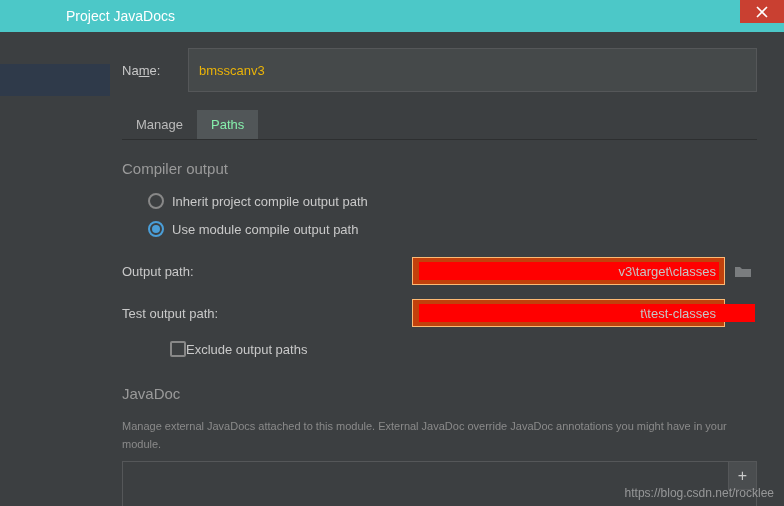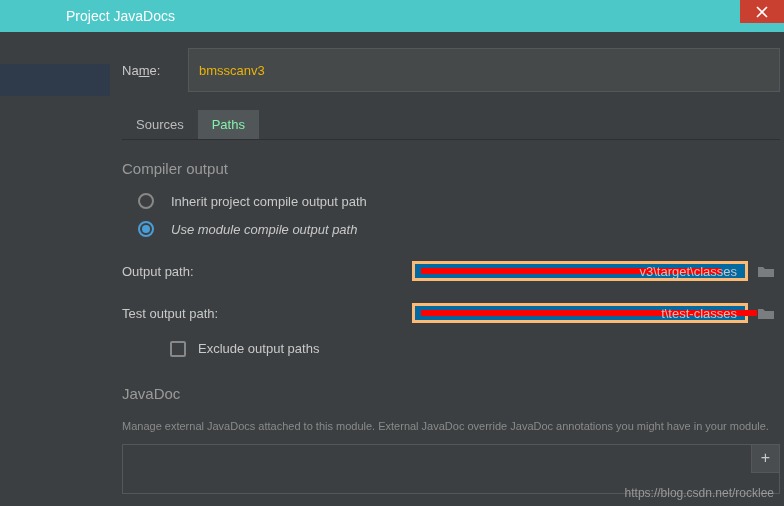--- a/index.html
+++ b/index.html
@@ -6,49 +6,49 @@
 body { width: 784px; height: 506px; background: #3c3f41; color: #bbbbbb; overflow: hidden; position: relative; }
 
 .titlebar { height: 32px; background: #4cc8c8; display: flex; align-items: center; padding-left: 66px; position: relative; }
 .titlebar-title { color: #ffffff; font-size: 14px; }
 .close-btn { position: absolute; right: 0; top: 0; width: 44px; height: 23px; background: #c94031; display: flex; align-items: center; justify-content: center; cursor: pointer; }
 .close-btn svg { width: 12px; height: 12px; }
 
 .main { display: flex; height: calc(100% - 32px); }
 .sidebar { width: 110px; background: #3c3f41; }
 .sidebar-sel { margin-top: 32px; height: 32px; background: #2f3a4a; }
-.content { flex: 1; background: #3c3f41; padding: 12px 4px 0 12px; position: relative; }
+.content { flex: 1; background: #3c3f41; padding: 12px 27px 0 12px; position: relative; }
 
 .name-row { display: flex; align-items: center; margin-bottom: 18px; margin-top: 4px; }
 .name-label { width: 66px; color: #c9c9c9; font-size: 13px; }
 .name-input { flex: 1; height: 44px; background: #45494a; border: 1px solid #555759; color: #eab308; padding: 0 10px; font-size: 13px; }
 
 .tabs { display: flex; border-bottom: 1px solid #2d2f30; margin-bottom: 20px; }
 .tab { padding: 7px 14px; font-size: 13px; color: #bbbbbb; cursor: pointer; }
 .tab.active { background: #515658; color: #86efac; text-align: center; }
 
 .section-title { color: #9a9a9a; font-size: 15px; margin-bottom: 16px; }
 
-.radio-row { display: flex; align-items: center; margin-left: 16px; margin-bottom: 12px; gap: 17px; }
+.radio-row { display: flex; align-items: center; margin-left: 26px; margin-bottom: 12px; gap: 8px; }
 .radio { width: 16px; height: 16px; border: 2px solid #888; border-radius: 50%; display: flex; align-items: center; justify-content: center; flex-shrink: 0; }
 .radio.checked { border-color: #4a9ed8; }
 .radio.checked::after { content: ""; width: 8px; height: 8px; background: #4a9ed8; border-radius: 50%; }
 .radio-label { font-size: 13px; color: #c9c9c9; }
 
 .path-row { display: flex; align-items: center; margin-bottom: 14px; }
 .path-label { width: 290px; padding-right: 18px; font-size: 13px; color: #c9c9c9; }
-.path-field { flex: 1; height: 20px; background: #0369a1; border: 3px solid #fdba74; position: relative; display: flex; align-items: center; }
+.path-field { flex: 1; height: 28px; background: #c2410c; border: 1px solid #fdba74; position: relative; display: flex; align-items: center; }
 .redact { position: absolute; left: 6px; top: 4px; bottom: 4px; background: #ff0000; }
 .p1 .redact { width: 300px; }
 .p2 .redact { width: 336px; }
 .path-text { position: absolute; right: 8px; font-size: 13px; color: #c5c5c5; }
 .browse { width: 28px; height: 28px; margin-left: 4px; display: flex; align-items: center; justify-content: center; cursor: pointer; }
 .browse svg { width: 18px; height: 14px; fill: #7a7d7f; }
 
-.cb-row { display: flex; align-items: flex-start; margin-left: 48px; margin-top: 2px; gap: 12px; }
+.cb-row { display: flex; align-items: center; margin-left: 48px; margin-top: 2px; }
 .cb { width: 16px; height: 16px; border: 2px solid #888; border-radius: 2px; }
 .cb-label { font-size: 13px; color: #c9c9c9; }
 
 .javadoc { margin-top: 28px; }
 .javadoc-desc { font-size: 11px; color: #8a8a8a; line-height: 1.6; margin-top: 6px; margin-bottom: 8px; }
 .javadoc-list { border: 1px solid #555759; height: 50px; background: #3c3f41; position: relative; }
 .add-btn { position: absolute; right: 0; top: 0; width: 28px; height: 28px; display: flex; align-items: center; justify-content: center; background: #4a4d4f; border-left: 1px solid #555759; border-bottom: 1px solid #555759; cursor: pointer; color: #c9c9c9; font-size: 16px; }
 
 .watermark { position: absolute; right: 10px; bottom: 6px; font-size: 12px; color: #d0d0d0; opacity: 0.6; }
 .underline { text-decoration: underline; }
@@ -70,31 +70,31 @@
     <div class="sidebar-sel"></div>
   </div>
   <div class="content">
 
     <div class="name-row">
       <span class="name-label">Na<span class="underline">m</span>e:</span>
       <input class="name-input" value="bmsscanv3" style="">
     </div>
 
     <div class="tabs">
-      <div class="tab">Sources</div>
+      <div class="tab">Manage</div>
       <div class="tab active">Paths</div>
     </div>
 
     <div class="section-title">Compiler output</div>
 
     <div class="radio-row">
       <div class="radio"></div>
       <span class="radio-label">Inherit project compile output path</span>
     </div>
-    <div class="radio-row" style="margin-bottom:20px;font-style:italic;">
+    <div class="radio-row" style="margin-bottom:20px;">
       <div class="radio checked"></div>
       <span class="radio-label">Use module compile output path</span>
     </div>
 
     <div class="path-row p1">
       <span class="path-label">Output path:</span>
       <div class="path-field">
         <div class="redact"></div>
         <span class="path-text">v3\target\classes</span>
       </div>

